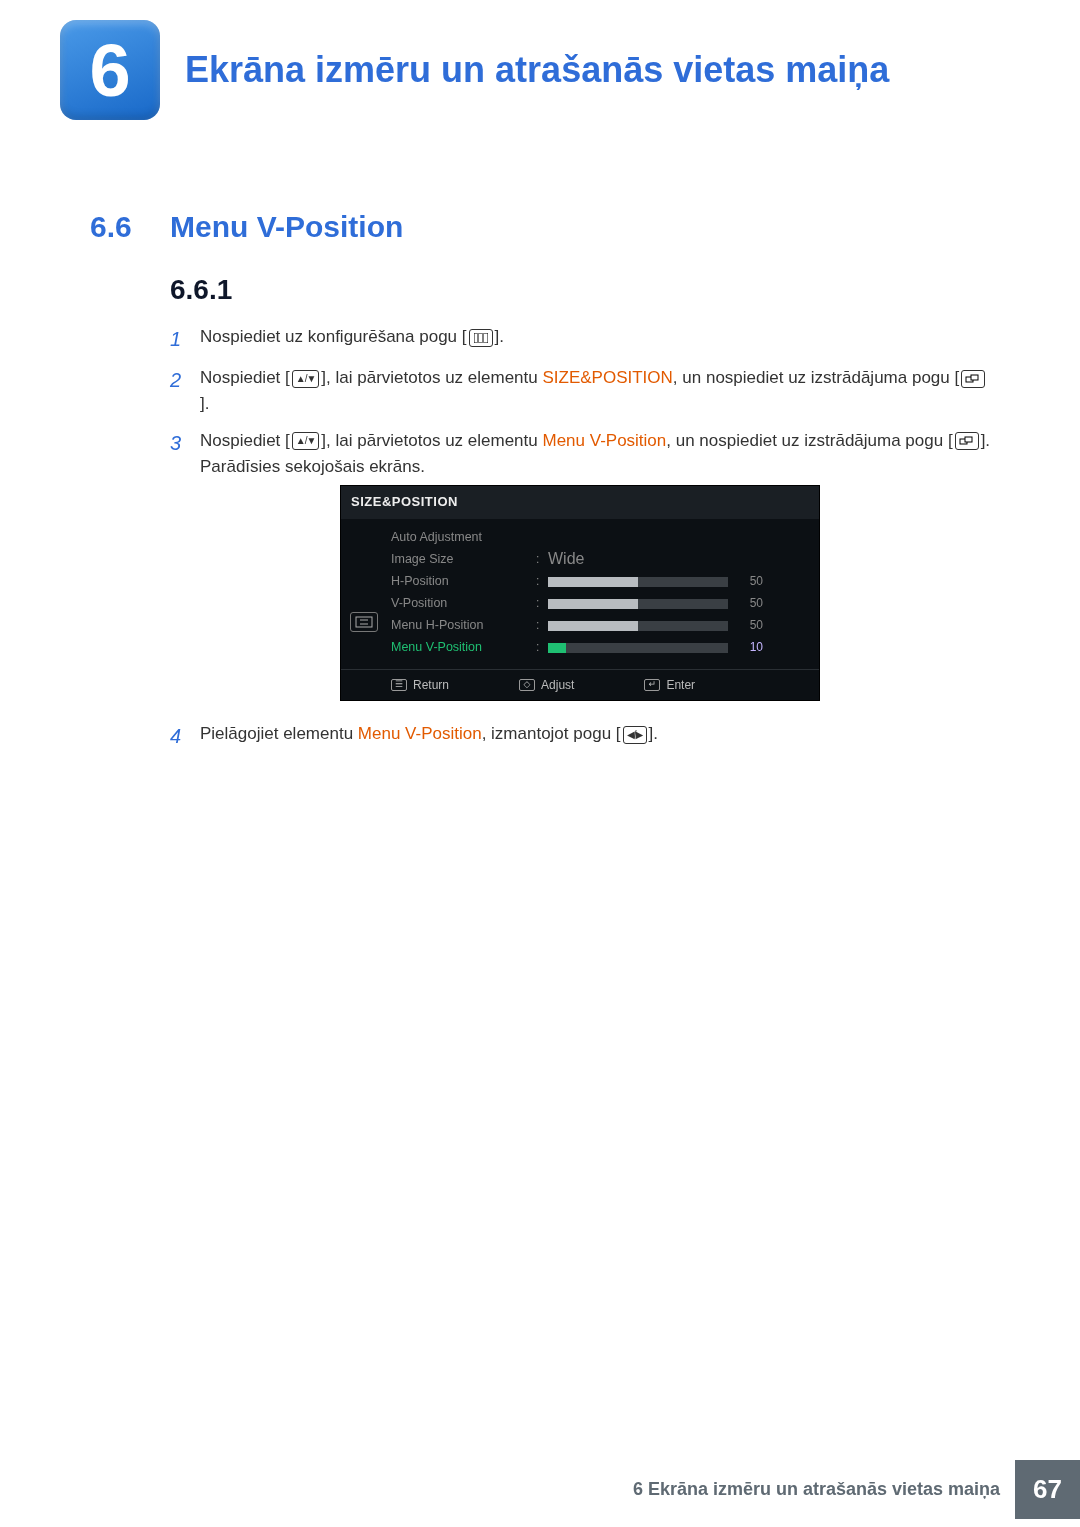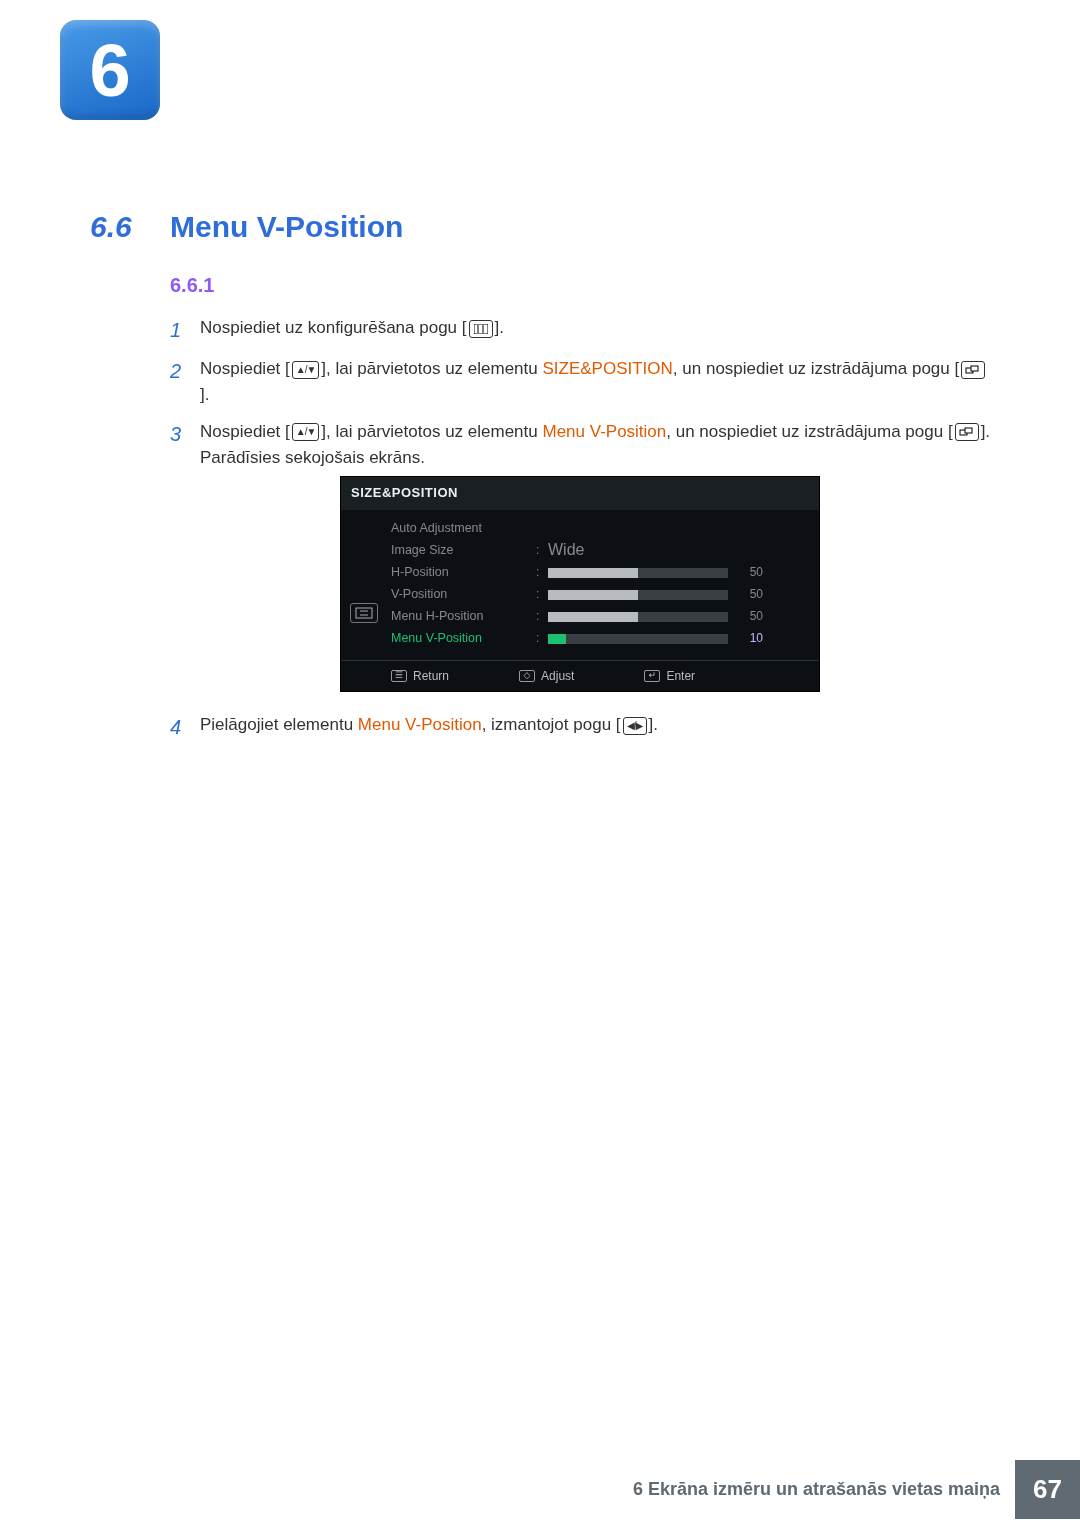--- a/index.html
+++ b/index.html
@@ -37,30 +37,29 @@
   }
   .content {
     padding: 90px 85px 0 90px;
   }
   .section-row { display:flex; align-items:baseline; margin-bottom:30px;}
   .section-num {
     color: #2f6dd8;
     font-size: 30px;
     font-weight: bold;
     width: 80px;
-    font-style: italic;
   }
   .section-title {
     color: #2f6dd8;
     font-size: 30px;
     font-weight: bold;
   }
   .intro { font-size: 17px; color:#333; margin: 0 0 30px 80px; }
   .subsec-row { display:flex; align-items:baseline; margin: 0 0 18px 80px;}
-  .subsec-num { color:#8b5cf6; font-size:20px; font-weight:bold; margin-right:1px;}
+  .subsec-num { color:#0f172a; font-size:28px; font-weight:bold; margin-right:1px;}
   .subsec-title{ color:#2f6dd8; font-size:20px; font-weight:bold;}
   ol.steps { list-style:none; margin-left:80px; }
   ol.steps li { display:flex; margin-bottom:10px; font-size:17px; line-height:1.55;}
   ol.steps li .sn { color:#2f6dd8; font-style:italic; font-size:20px; width:30px; flex-shrink:0;}
   .step-text { flex:1; }
   .hl { color:#e25a00; }
   .icon-box {
     display:inline-flex; align-items:center; justify-content:center;
     border:1px solid #333; border-radius:3px;
     height:18px; min-width:24px; padding:0 3px;
@@ -108,20 +107,21 @@
   }
   .foot-text { color:#5f6a73; font-size:18px; font-weight:bold; padding-right:15px;}
   .foot-num { background:#5f6a73; color:#fff; font-weight:bold; font-size:26px;
     padding:14px 18px;}
 </style>
 </head>
 <body>
 
 <div class="page-header">
   <div class="chapter-badge">6</div>
+  <div class="chapter-title">Ekrāna izmēru un atrašanās vietas maiņa</div>
 </div>
 
 <div class="content">
   <div class="section-row">
     <div class="section-num">6.6</div>
     <div class="section-title">Menu V-Position</div>
   </div>
 
 
   <div class="subsec-row">

